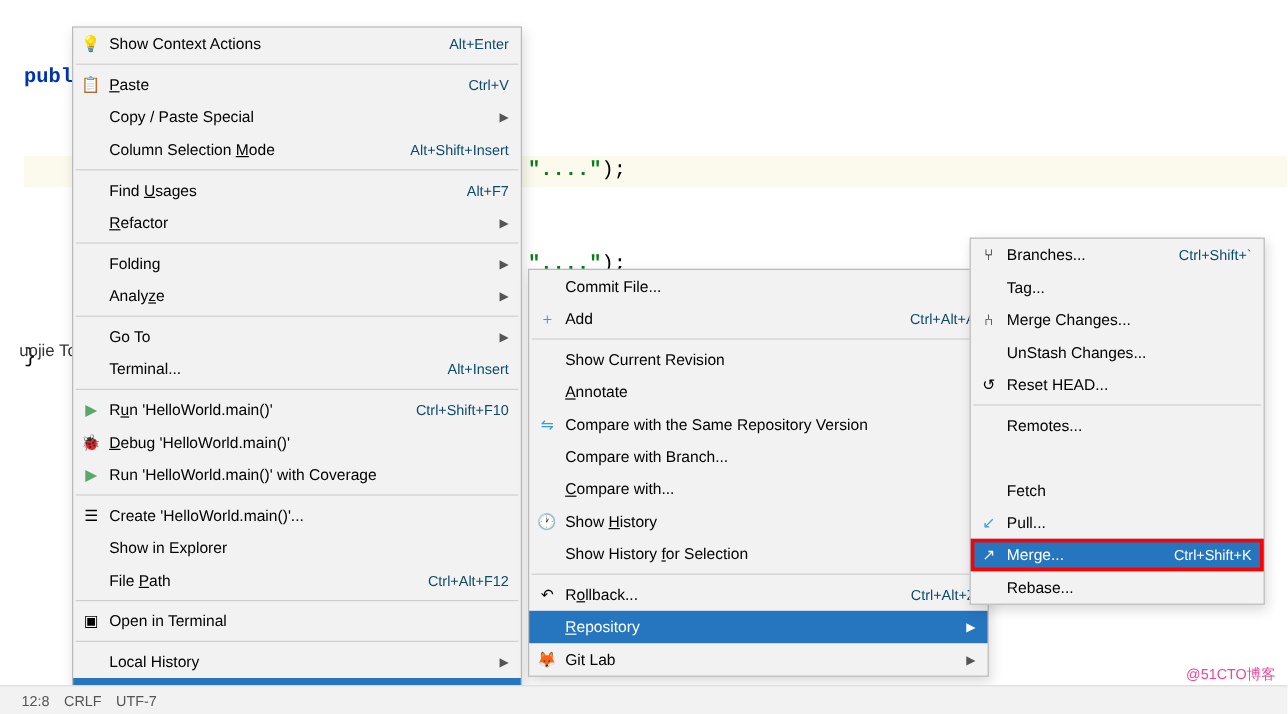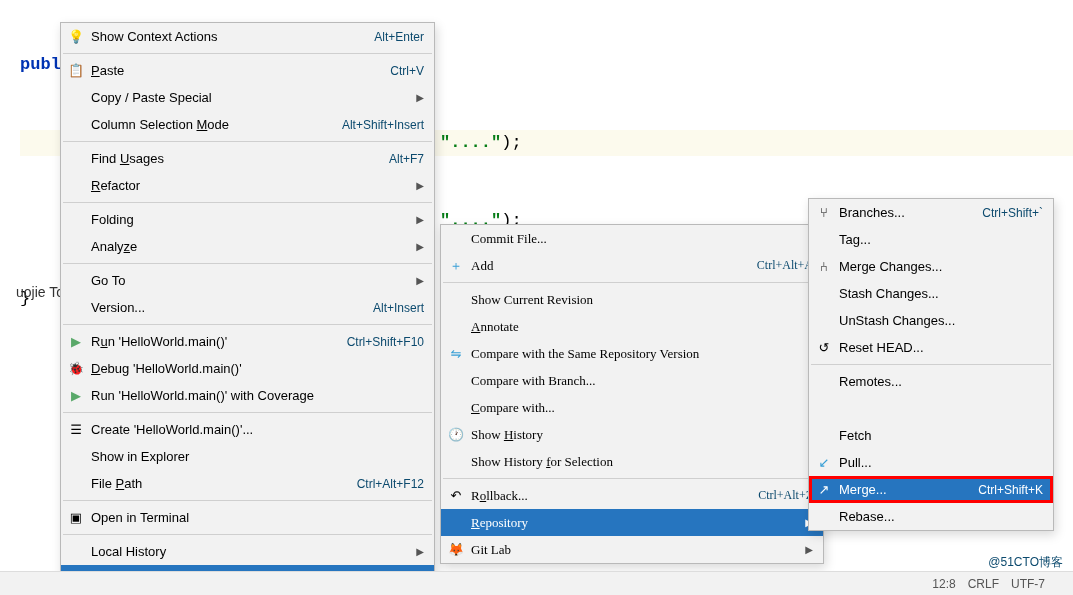--- a/index.html
+++ b/index.html
@@ -40,21 +40,21 @@
   color: #333;
   padding-left: 16px;
 }
 .menu {
   position: absolute;
   background: #f2f2f2;
   border: 1px solid #b9b9b9;
   box-shadow: 2px 4px 10px rgba(0,0,0,0.15);
 }
 .menu1 { left: 60px; top: 22px; width: 375px; }
-.menu2 { left: 440px; top: 224px; width: 384px; font-family: Liberation Serif, serif; }
+.menu2 { left: 440px; top: 224px; width: 384px; }
 .menu3 { left: 808px; top: 198px; width: 246px; }
 .menu-item {
   display: flex;
   align-items: center;
   height: 27px;
   padding: 0 10px 0 6px;
   position: relative;
   cursor: default;
 }
 .menu-item .icon {
@@ -102,32 +102,32 @@
 .status-bar {
   position: absolute;
   bottom: 0;
   right: 0;
   left: 0;
   height: 24px;
   background: #f2f2f2;
   border-top: 1px solid #ddd;
   display: flex;
   align-items: center;
-  justify-content: flex-end;
-  padding: 0 28px;
+  justify-content: flex-start;
+  padding: 0 18px;
   font-size: 12px;
   color: #555;
   gap: 12px;
 }
 .watermark {
   position: absolute;
   right: 10px;
   bottom: 24px;
   font-size: 12px;
-  color: #0c4a6e;
+  color: #ec4899;
 }
 </style>
 </head>
 <body>
 
 <div class="editor-bg">
   <div class="code-area">
     <div><span class="kw">public static void </span><span class="ident">main</span><span class="punct">(String[] args) {</span></div>
     <div class="line-highlight" style="padding-left:420px;"><span class="str">"...."</span><span class="punct">);</span></div>
     <div style="padding-left:420px;"><span class="str">"...."</span><span class="punct">);</span></div>
@@ -182,21 +182,21 @@
       <span class="arrow">▶</span>
     </div>
     <div class="sep"></div>
     <div class="menu-item">
       <span class="icon"></span>
       <span class="label">Go To</span>
       <span class="arrow">▶</span>
     </div>
     <div class="menu-item">
       <span class="icon"></span>
-      <span class="label">Version...</span>
+      <span class="label">Terminal...</span>
       <span class="shortcut">Alt+Insert</span>
     </div>
     <div class="sep"></div>
     <div class="menu-item">
       <span class="icon" style="color: rgb(89, 168, 105);">▶</span>
       <span class="label">R<span class="mnemonic">u</span>n 'HelloWorld.main()'</span>
       <span class="shortcut">Ctrl+Shift+F10</span>
     </div>
     <div class="menu-item">
       <span class="icon" style="color: rgb(98, 181, 67);">🐞</span>
@@ -299,24 +299,20 @@
       <span class="label">Branches...</span>
       <span class="shortcut">Ctrl+Shift+`</span>
     </div>
     <div class="menu-item">
       <span class="icon"></span>
       <span class="label">Tag...</span>
     </div>
     <div class="menu-item">
       <span class="icon">⑃</span>
       <span class="label">Merge Changes...</span>
-    </div>
-    <div class="menu-item">
-      <span class="icon"></span>
-      <span class="label">Stash Changes...</span>
     </div>
     <div class="menu-item">
       <span class="icon"></span>
       <span class="label">UnStash Changes...</span>
     </div>
     <div class="menu-item">
       <span class="icon">↺</span>
       <span class="label">Reset HEAD...</span>
     </div>
     <div class="sep"></div>

